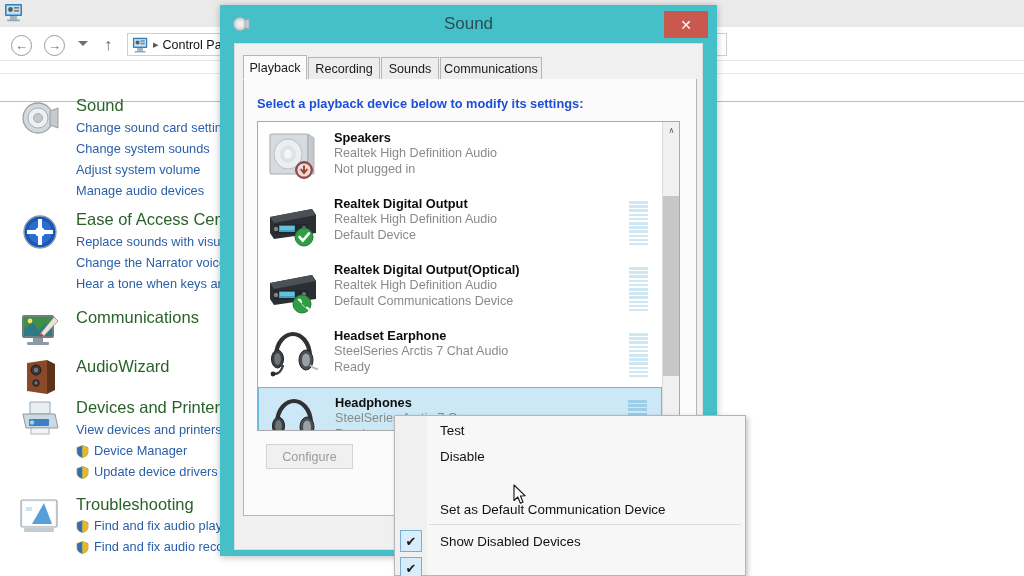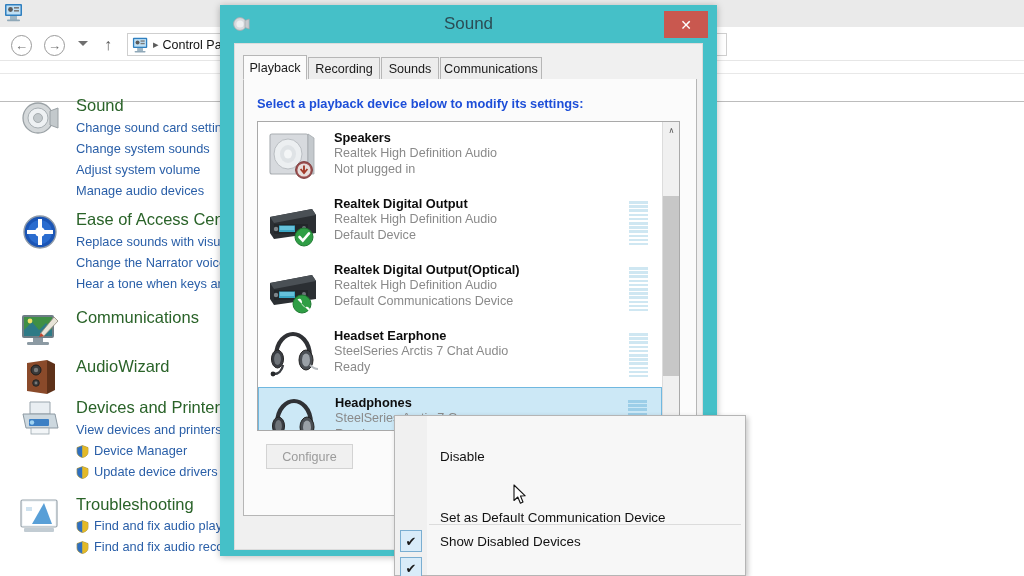--- a/index.html
+++ b/index.html
@@ -541,24 +541,27 @@
         <div class="configure-btn">
           <span>Configure</span>
         </div>
       </div>
     </div>
   </div>
 
   <div class="ctxmenu">
     <div class="ctx-gutter"></div>
 
+    <div class="ctx-item" style="top:1px;">
+      <span class="lbl">Test</span>
+    </div>
     <div class="ctx-item" style="top:27px;">
       <span class="lbl">Disable</span>
     </div>
-    <div class="ctx-item" style="top:88px;">
+    <div class="ctx-item" style="top:80px;">
       <span class="lbl">Set as Default Communication Device</span>
     </div>
 
     <div class="ctx-divider" style="top:108px;"></div>
 
     <div class="ctx-item" style="top:112px;">
       <span class="ctx-check">✔</span>
       <span class="lbl">Show Disabled Devices</span>
     </div>
     <div class="ctx-item" style="top:139px;">

